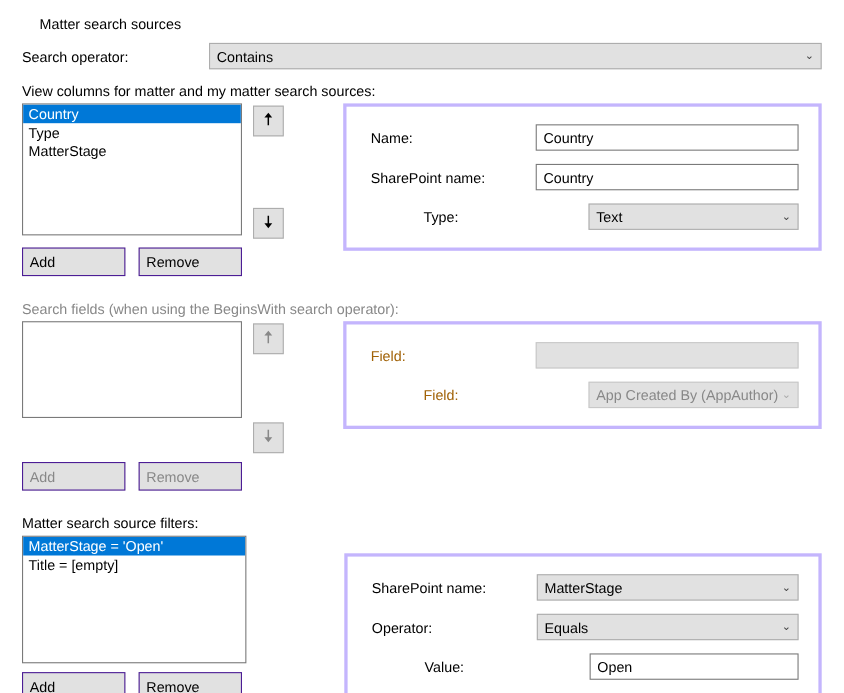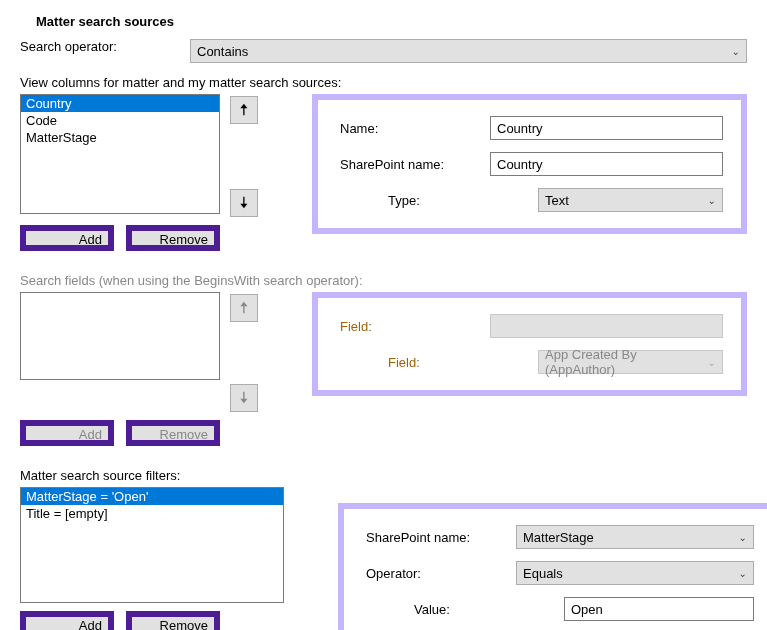--- a/index.html
+++ b/index.html
@@ -6,28 +6,28 @@
   body {
     font-family: "Segoe UI", Arial, sans-serif;
     font-size: 13px;
     background: #fff;
     margin: 0;
     padding: 14px 20px;
     width: 767px;
     color: #000;
   }
   .section-title {
-    font-weight: bold;
+    font-weight: normal;
     font-size: 13px;
     margin-bottom: 10px;
     padding-left: 16px;
   }
   .row {
     display: flex;
-    align-items: flex-start;
+    align-items: center;
     margin-bottom: 12px;
   }
   .label-col {
     width: 170px;
     flex-shrink: 0;
   }
   .select-wrap {
     flex: 1;
     position: relative;
   }
@@ -86,21 +86,21 @@
     cursor: pointer;
     font-size: 16px;
     line-height: 1;
   }
   .arrow-btn.disabled {
     color: #888;
     cursor: default;
   }
   .detail-panel {
     flex: 1;
-    border: 6px solid #c4b5fd;
+    border: 3px solid #c4b5fd;
     padding: 16px 18px 16px 22px;
     min-height: 118px;
     margin-left: 30px;
   }
   .detail-panel.filters { min-height: 126px; }
   .detail-row {
     display: flex;
     align-items: center;
     margin-bottom: 12px;
   }
@@ -149,36 +149,36 @@
   }
   .combo.disabled .chev { color: #aaa; }
   .btn-row {
     display: flex;
     gap: 12px;
     margin-top: 8px;
   }
   .btn {
     width: 94px;
     height: 26px;
-    border: 6px solid #4c1d95;
+    border: 1px solid #4c1d95;
     background: #e1e1e1;
     font-family: inherit;
     font-size: 13px;
     cursor: pointer;
-    text-align: right;
+    text-align: left;
   }
   .btn.disabled {
     color: #888;
     cursor: default;
   }
   .block { margin-bottom: 22px; }
   .list-plus-arrows { display:flex; gap:10px; }
   .left-stack { width: 250px; }
   .listbox.short { height: 88px; }
-  .listbox.filters { height: 116px; width: 264px; }
+  .listbox.filters { height: 116px; width: 204px; }
   .left-stack.filters { width: 270px; }
 </style>
 </head>
 <body>
 
 <div class="section-title">Matter search sources</div>
 
 <div class="row">
   <div class="label-col">Search operator:</div>
   <div class="select-wrap">
@@ -189,21 +189,21 @@
   </div>
 </div>
 
 <div class="block">
   <div class="sub-label">View columns for matter and my matter search sources:</div>
   <div class="list-row">
     <div style="display:flex;flex-direction:column;">
       <div class="list-plus-arrows">
         <div class="listbox">
           <div class="item selected">Country</div>
-          <div class="item">Code</div>
+          <div class="item">Type</div>
           <div class="item">MatterStage</div>
         </div>
         <div class="arrow-col">
           <div class="arrow-btn">
               <span>🠅</span>
             </div>
           <div class="arrow-btn">
               <span>🠇</span>
             </div>
         </div>

